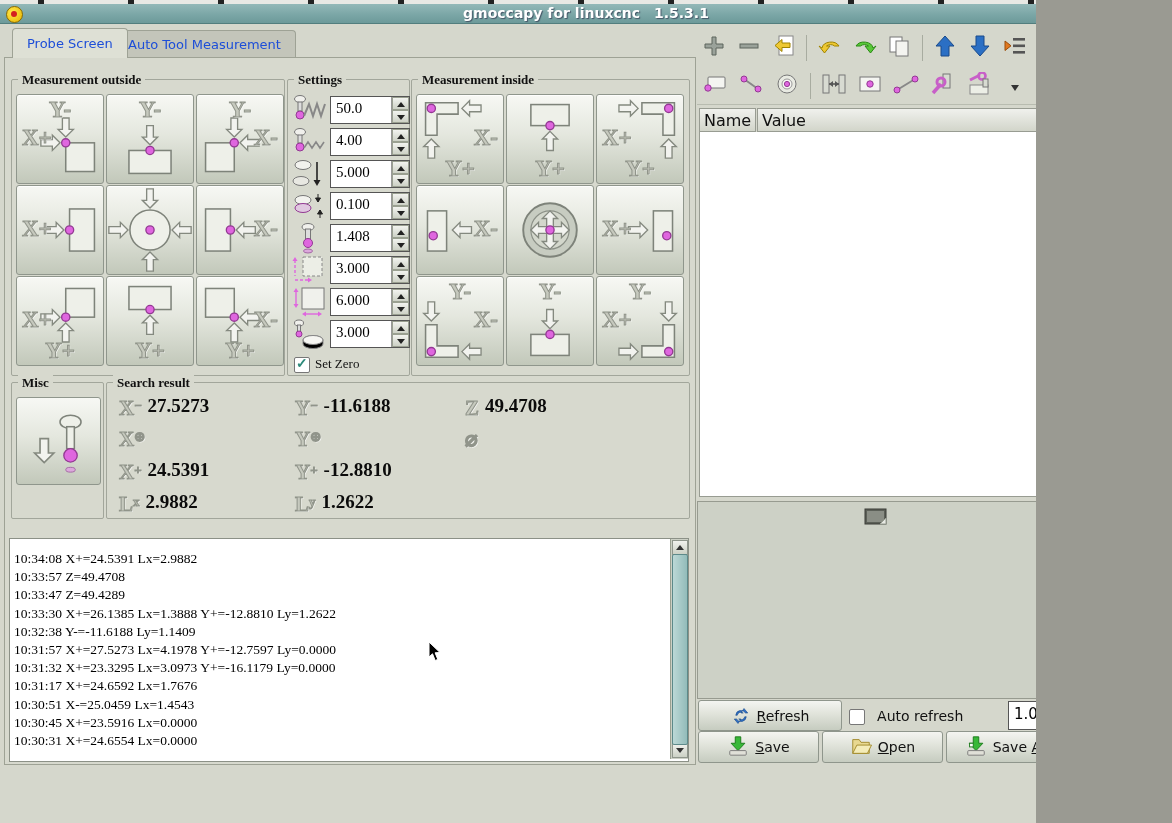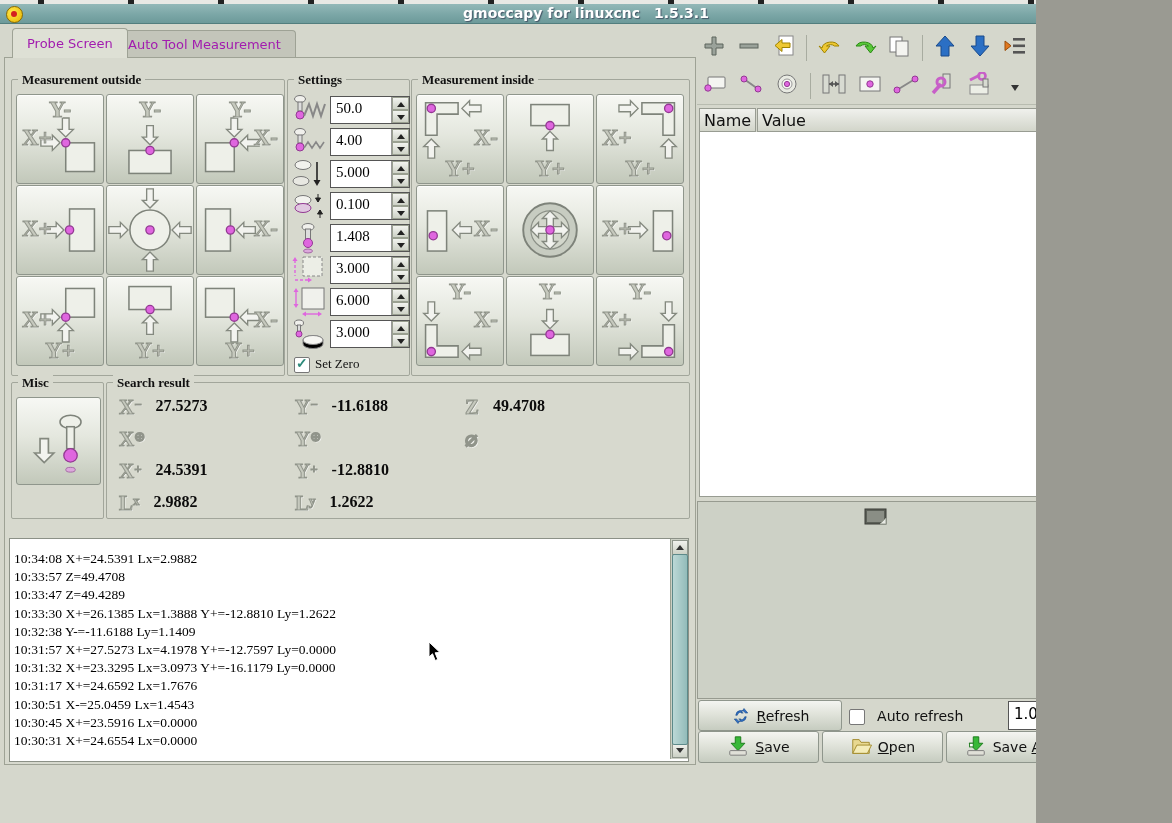--- a/index.html
+++ b/index.html
@@ -22,21 +22,21 @@
     background:#d42020;}
   .winbtn{position:absolute;top:2px;width:20px;height:17px;border:2px solid #3e6a6a;border-radius:5px;
     background:linear-gradient(#cfe2e2,#9dc0c0);color:#29464 6;text-align:center;line-height:13px;
     font-size:11px;font-weight:bold;color:#2c4c4c;}
   #btn-min{right:52px;} #btn-max{right:28px;} #btn-close{right:4px;}
 
   
   #notebook{position:absolute;left:4px;top:57px;width:690px;height:706px;border:1px solid #9ea295;
     background:#d7d9ce;font-family:Liberation Serif, serif;}
   .tab{position:absolute;top:28px;height:29px;border:1px solid #9ea295;border-bottom:none;
-    border-radius:4px 4px 0 0;font-size:13px;color:#a21caf;padding:0 14px;line-height:29px;}
+    border-radius:4px 4px 0 0;font-size:13px;color:#1d4ed8;padding:0 14px;line-height:29px;}
   #tab-probe{left:12px;background:#dee0d5;z-index:3;}
   #tab-auto{left:113px;background:#c3c5ba;top:30px;height:27px;line-height:27px;}
 
   
   .frame{position:absolute;border:1px solid #a2a69b;border-radius:2px;}
   .ftitle{position:absolute;top:-8px;left:6px;background:#d7d9ce;padding:0 4px;font-size:13px;
     font-weight:bold;color:#111;white-space:nowrap;}
 
   #fr-outside{left:10px;top:78px;width:272px;height:295px;}
   #fr-settings{left:286px;top:78px;width:121px;height:295px;}
@@ -77,21 +77,21 @@
   .cbox.checked::after{content:"✓";position:absolute;left:1px;top:-3px;font-size:14px;font-weight:bold;
     color:#2e8a7a;}
   .clabel{position:absolute;left:21px;top:0;font-size:13px;color:#111;white-space:nowrap;}
 
   
   .scol{position:absolute;top:12px;}
   .srentry{height:32px;white-space:nowrap;}
   .emb{font-size:21px;font-weight:bold;color:#c6c9be;-webkit-text-stroke:1px #90948a;
     text-shadow:1px 1px 0 rgba(255,255,255,.75);}
   .sfx{font-size:13px;vertical-align:5px;}
-  .sval{font-size:16px;font-weight:bold;color:#0b0b0b;margin-left:14px;vertical-align:3px;}
+  .sval{font-size:19px;font-weight:bold;color:#0b0b0b;margin-left:6px;vertical-align:3px;}
 
   
   #misc-btn{position:absolute;left:4px;top:14px;width:83px;height:86px;border:1px solid #8f968c;
     border-radius:3px;background:linear-gradient(#f7f8f4,#e4e7de 45%,#c2c8ba);}
 
   
   #logwrap{position:absolute;left:8px;top:537px;width:678px;height:222px;border:1px solid #8c9187;
     background:#fff;}
   #logtext{position:absolute;left:0;top:0;width:659px;height:220px;overflow:hidden;padding:11px 0 0 4px;
     font-size:13.5px;color:#000;line-height:18.2px;}

